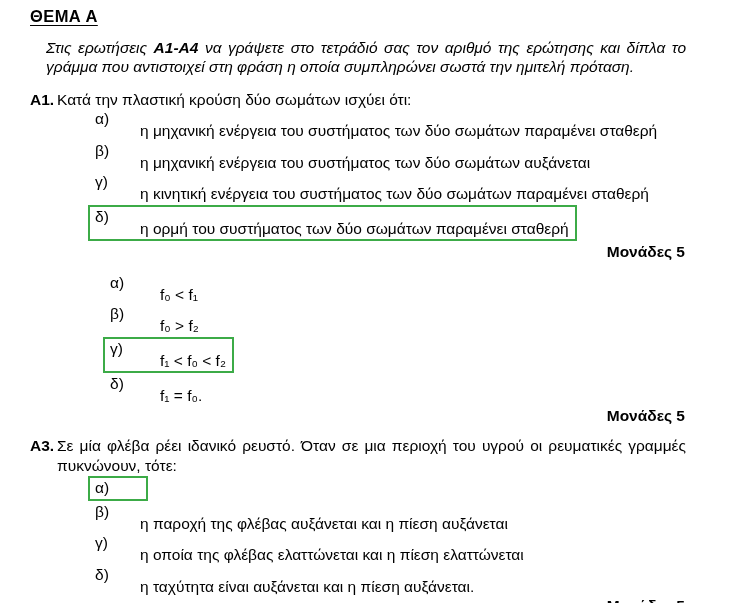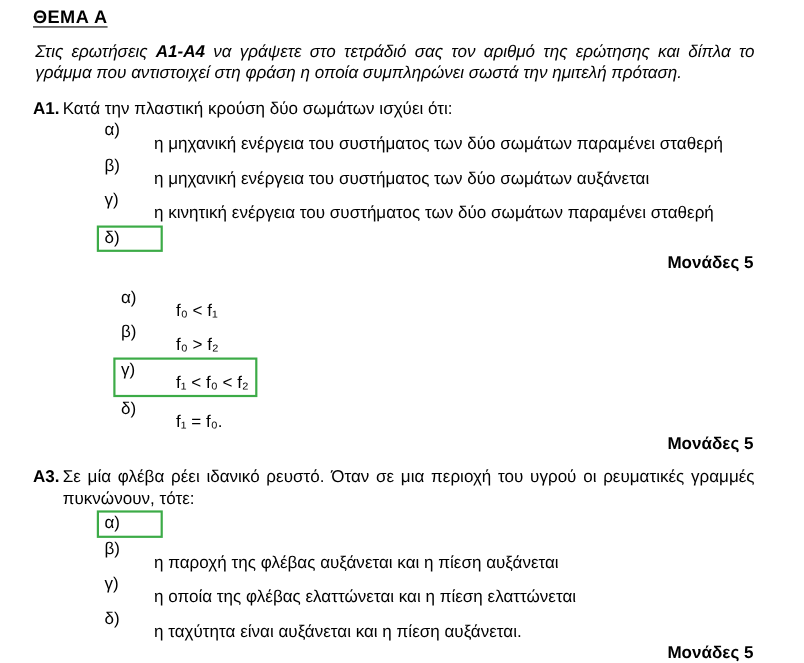--- a/index.html
+++ b/index.html
@@ -9,21 +9,21 @@
     font-size:15.5px;line-height:19.5px;color:#000;
     -webkit-font-smoothing:antialiased;
   }
   .page{padding:7px 45px 0 30px;}
   .title{
     font-weight:bold;font-size:16.5px;letter-spacing:.4px;
     text-decoration:underline;text-underline-offset:3px;
     display:inline-block;margin-bottom:11px;
   }
   .intro{
-    font-style:italic;text-align:justify;margin:0 0 13px 2px;
+    font-style:italic;text-align:justify;margin:0 0 13px 16px;
   }
   .intro .bi{font-weight:bold;}
   .question{margin-bottom:11px;}
   .qrow{display:flex;}
   .qnum{font-weight:bold;width:27px;flex-shrink:0;}
   .qtext{flex:1;text-align:justify;}
   .opts{margin-left:65px;}
   .opts.opts-a2{margin-left:80px;}
   .opt{display:flex;}
   .opt .letter{width:45px;flex-shrink:0;}
@@ -62,20 +62,21 @@
       <div class="opt">
         <span class="letter">β)</span>
         <span class="otext">η μηχανική ενέργεια του συστήματος των δύο σωμάτων αυξάνεται</span>
       </div>
       <div class="opt">
         <span class="letter">γ)</span>
         <span class="otext">η κινητική ενέργεια του συστήματος των δύο σωμάτων παραμένει σταθερή</span>
       </div>
       <div class="opt hl">
         <span class="letter">δ)</span>
+        <span class="otext">η ορμή του συστήματος των δύο σωμάτων παραμένει σταθερή</span>
       </div>
     </div>
     <div class="points">Μονάδες 5</div>
   </section>
 
   
   <section class="question">
     <div class="opts opts-a2">
       <div class="opt">
         <span class="letter">α)</span>

